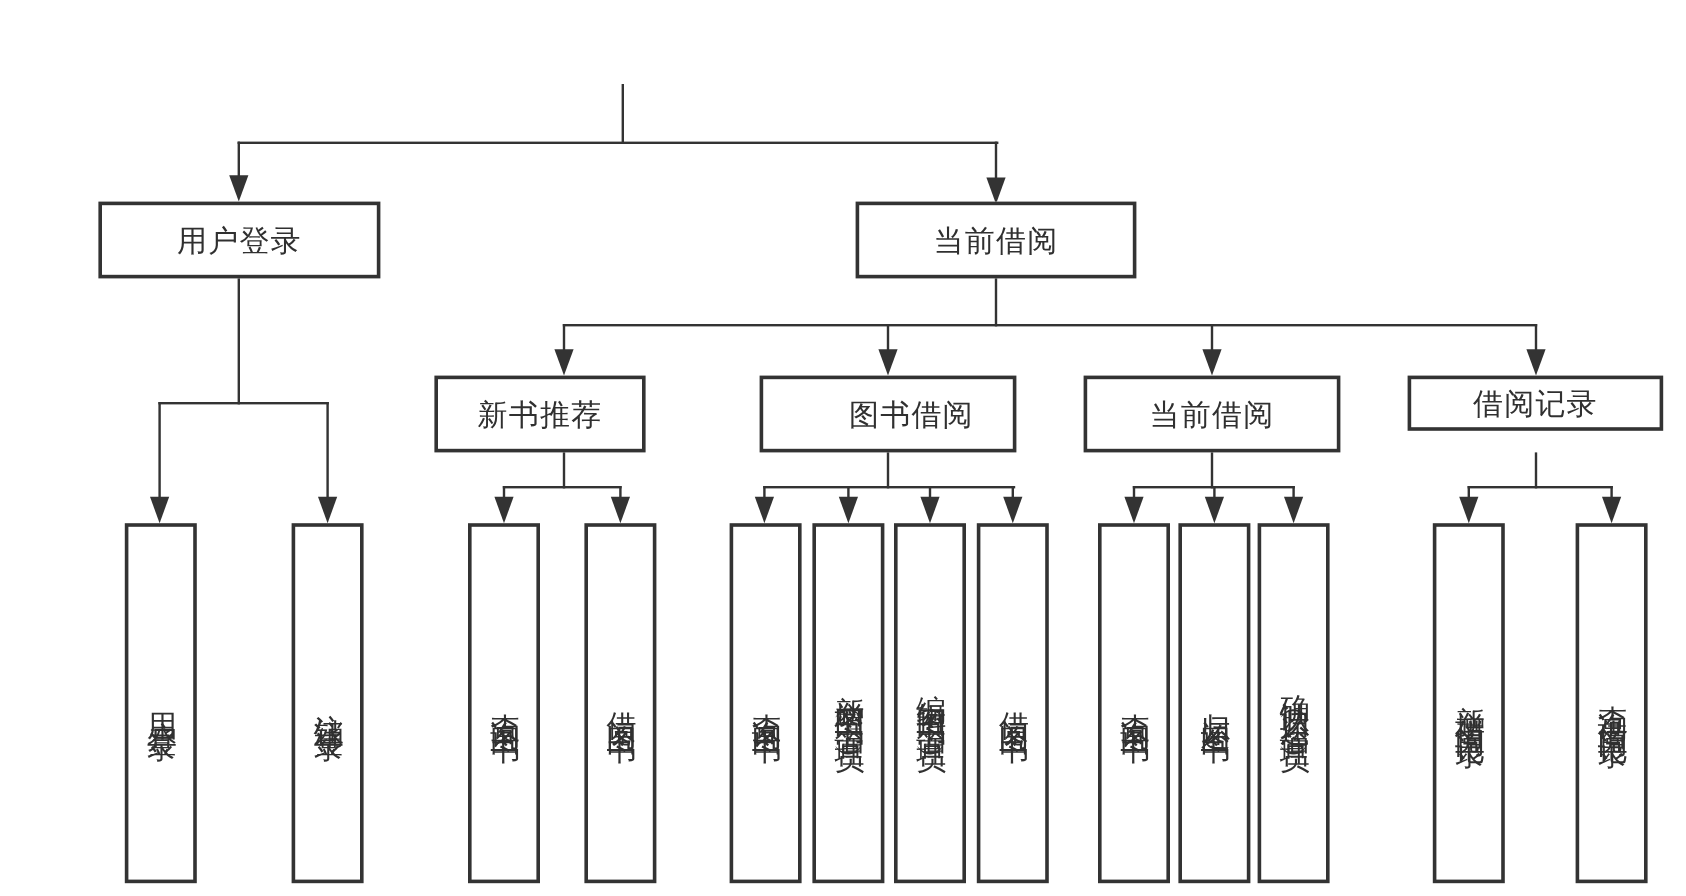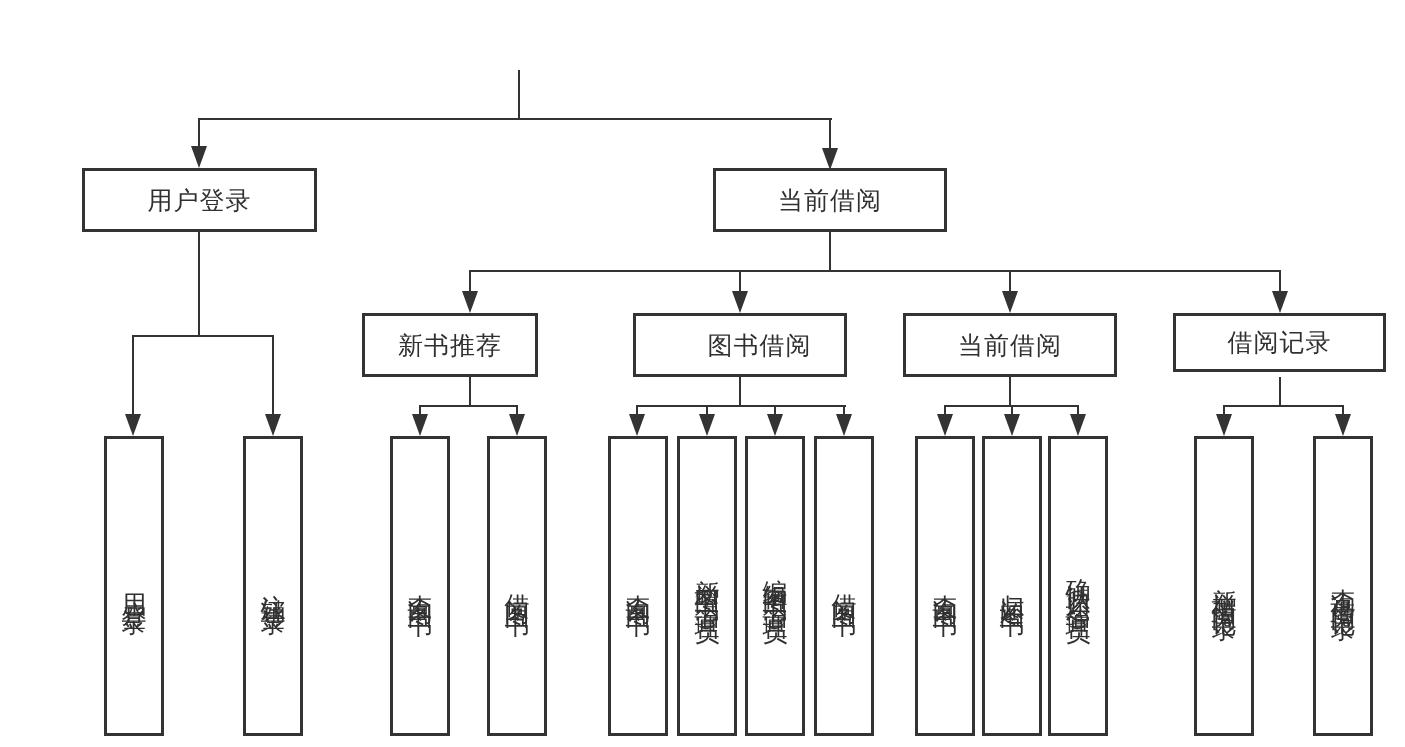--- a/index.html
+++ b/index.html
@@ -78,21 +78,21 @@
   <div class="line" style="left:739px;top:270px;width:2px;height:23px;"></div>
   <div class="arrow" style="left:732px;top:291px;"></div>
   <div class="line" style="left:1009px;top:270px;width:2px;height:23px;"></div>
   <div class="arrow" style="left:1002px;top:291px;"></div>
   <div class="line" style="left:1279px;top:270px;width:2px;height:23px;"></div>
   <div class="arrow" style="left:1272px;top:291px;"></div>
 
   <div class="box" style="left:362px;top:313px;width:176px;height:64px;">新书推荐</div>
   <div class="box" style="left:633px;top:313px;width:214px;height:64px;padding-left:39px;">图书借阅</div>
   <div class="box" style="left:903px;top:313px;width:214px;height:64px;">当前借阅</div>
-  <div class="box" style="left:1173px;top:313px;width:213px;height:59px;">借阅记录</div>
+  <div class="box" style="left:1173px;top:313px;width:213px;height:46px;">借阅记录</div>
 
   <div class="line" style="left:469px;top:377px;width:2px;height:30px;"></div>
   <div class="line" style="left:419px;top:405px;width:99px;height:2px;"></div>
   <div class="line" style="left:419px;top:405px;width:2px;height:12px;"></div>
   <div class="arrow" style="left:412px;top:414px;"></div>
   <div class="line" style="left:516px;top:405px;width:2px;height:12px;"></div>
   <div class="arrow" style="left:509px;top:414px;"></div>
 
   <div class="line" style="left:739px;top:377px;width:2px;height:30px;"></div>
   <div class="line" style="left:636px;top:405px;width:210px;height:2px;"></div>

